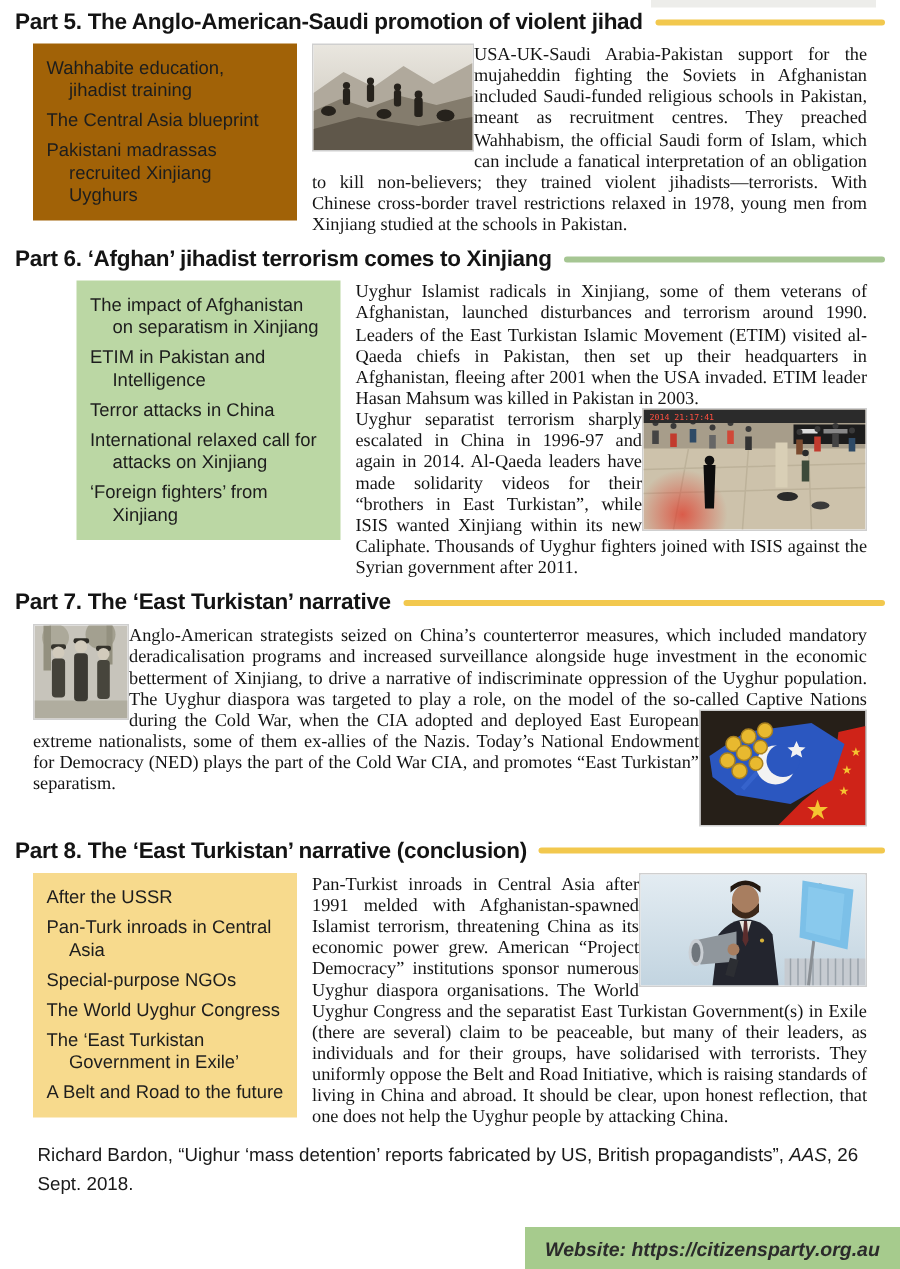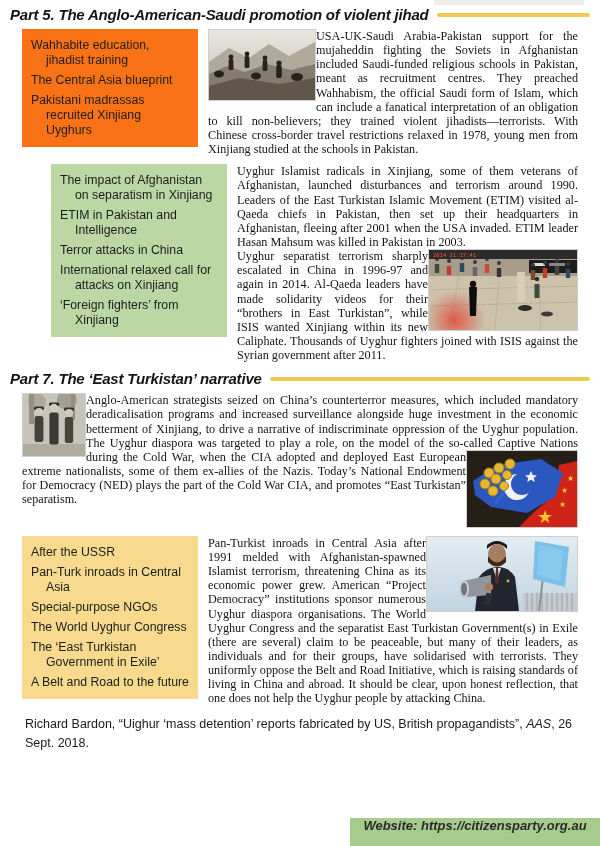--- a/index.html
+++ b/index.html
@@ -5,21 +5,21 @@
   html,body { margin:0; padding:0; background:#ffffff; }
   .page {
     position:relative; box-sizing:border-box;
     width:600px; height:846px; overflow:hidden;
     background:#ffffff; padding:6px 8px 0 10px;
     font-family:"Liberation Sans", sans-serif; color:#1a1a1a;
   }
   .artifact { position:absolute; top:0; left:434px; width:150px; height:5px; background:#ededea; }
 
   
-  .sec-head { display:flex; align-items:center; gap:8px; margin:0 0 6px 0;font-style:italic; }
+  .sec-head { display:flex; align-items:center; gap:8px; margin:0 0 6px 0; }
   .sec-head h2 { margin:0; font-size:15px; font-weight:bold; color:#141414; letter-spacing:-0.2px; white-space:nowrap; }
   .rule { flex:1; height:4px; border-radius:2px; margin-right:2px; }
 
   
   .sec-body { display:flex; gap:10px; margin:0 0 8px 12px; }
   .box {
     width:176px; min-width:176px; box-sizing:border-box;
     padding:9px 8px 9px 9px; align-self:flex-start;
     font-size:12.3px; line-height:1.22; color:#1d1d1d;
   }
@@ -40,37 +40,37 @@
 
   
   .appendix-entries { margin:10px 0 0 15px; font-size:12.5px; line-height:1.5; color:#1a1a1a; }
   .entry { margin:0 0 4px 0; }
   .entry i { font-style:italic; }
 
   
   .website-box {
     position:absolute; right:0; bottom:0;
     width:250px; height:28px;
-    display:flex; align-items:flex-start; justify-content:center;
+    display:flex; align-items:center; justify-content:center;
     font-size:13px; font-weight:bold; font-style:italic; color:#2b2b2b;
   }
 </style>
 </head>
 <body>
 
 <div class="page">
   <div class="artifact"></div>
 
   <section>
     <div class="sec-head">
       <h2>Part 5. The Anglo-American-Saudi promotion of violent jihad</h2>
       <div class="rule" style="background: rgb(242, 200, 78);"></div>
     </div>
     <div class="sec-body">
-      <aside class="box" style="background: #f97316;">
+      <aside class="box" style="background: #a16207;">
         <div class="box-item">Wahhabite education, jihadist training</div>
         <div class="box-item">The Central Asia blueprint</div>
         <div class="box-item">Pakistani madrassas recruited Xinjiang Uyghurs</div>
       </aside>
       <div class="text-col">
         <figure class="photo fl">
           <svg width="106" height="70" viewBox="0 0 106 70" xmlns="http://www.w3.org/2000/svg">
             <defs>
               <linearGradient id="sky1" x1="0" y1="0" x2="0" y2="1">
                 <stop offset="0" stop-color="#e9e6df"></stop>
@@ -95,20 +95,24 @@
               <ellipse cx="88" cy="47" rx="6" ry="4"></ellipse>
             </g>
           </svg>
         </figure>
         <p>USA-UK-Saudi Arabia-Pakistan support for the mujaheddin fighting the Soviets in Afghanistan included Saudi-funded religious schools in Pakistan, meant as recruitment centres. They preached Wahhabism, the official Saudi form of Islam, which can include a fanatical interpretation of an obligation to kill non-believers; they trained violent jihadists—terrorists. With Chinese cross-border travel restrictions relaxed in 1978, young men from Xinjiang studied at the schools in Pakistan.</p>
       </div>
     </div>
   </section>
 
   <section>
+    <div class="sec-head">
+      <h2>Part 6. ‘Afghan’ jihadist terrorism comes to Xinjiang</h2>
+      <div class="rule" style="background: rgb(166, 198, 147);"></div>
+    </div>
     <div class="sec-body">
       <aside class="box" style="background: rgb(187, 215, 164); margin-left: 29px;">
         <div class="box-item">The impact of Afghanistan on separatism in Xinjiang</div>
         <div class="box-item">ETIM in Pakistan and Intelligence</div>
         <div class="box-item">Terror attacks in China</div>
         <div class="box-item">International relaxed call for attacks on Xinjiang</div>
         <div class="box-item">‘Foreign fighters’ from Xinjiang</div>
       </aside>
       <div class="text-col">
         <p><span>Uyghur Islamist radicals in Xinjiang, some of them veterans of Afghanistan, launched disturbances and terrorism around 1990. Leaders of the East Turkistan Islamic Movement (ETIM) visited al-Qaeda chiefs in Pakistan, then set up their headquarters in Afghanistan, fleeing after 2001 when the USA invaded. ETIM leader Hasan Mahsum was killed in Pakistan in 2003. </span></p><figure class="photo fr">
@@ -237,20 +241,24 @@
             <text x="94" y="42" font-size="8" fill="#f5c431" font-family="DejaVu Sans, sans-serif">★</text>
             <text x="100" y="30" font-size="8" fill="#f5c431" font-family="DejaVu Sans, sans-serif">★</text>
             <text x="92" y="56" font-size="8" fill="#f5c431" font-family="DejaVu Sans, sans-serif">★</text>
           </svg>
         </figure><span>during the Cold War, when the CIA adopted and deployed East European extreme nationalists, some of them ex-allies of the Nazis. Today’s National Endowment for Democracy (NED) plays the part of the Cold War CIA, and promotes “East Turkistan” separatism.</span><p></p>
       </div>
     </div>
   </section>
 
   <section>
+    <div class="sec-head">
+      <h2>Part 8. The ‘East Turkistan’ narrative (conclusion)</h2>
+      <div class="rule" style="background: rgb(242, 200, 78);"></div>
+    </div>
     <div class="sec-body">
       <aside class="box" style="background: rgb(247, 218, 141);">
         <div class="box-item">After the USSR</div>
         <div class="box-item">Pan-Turk inroads in Central Asia</div>
         <div class="box-item">Special-purpose NGOs</div>
         <div class="box-item">The World Uyghur Congress</div>
         <div class="box-item">The ‘East Turkistan Government in Exile’</div>
         <div class="box-item">A Belt and Road to the future</div>
       </aside>
       <div class="text-col">

